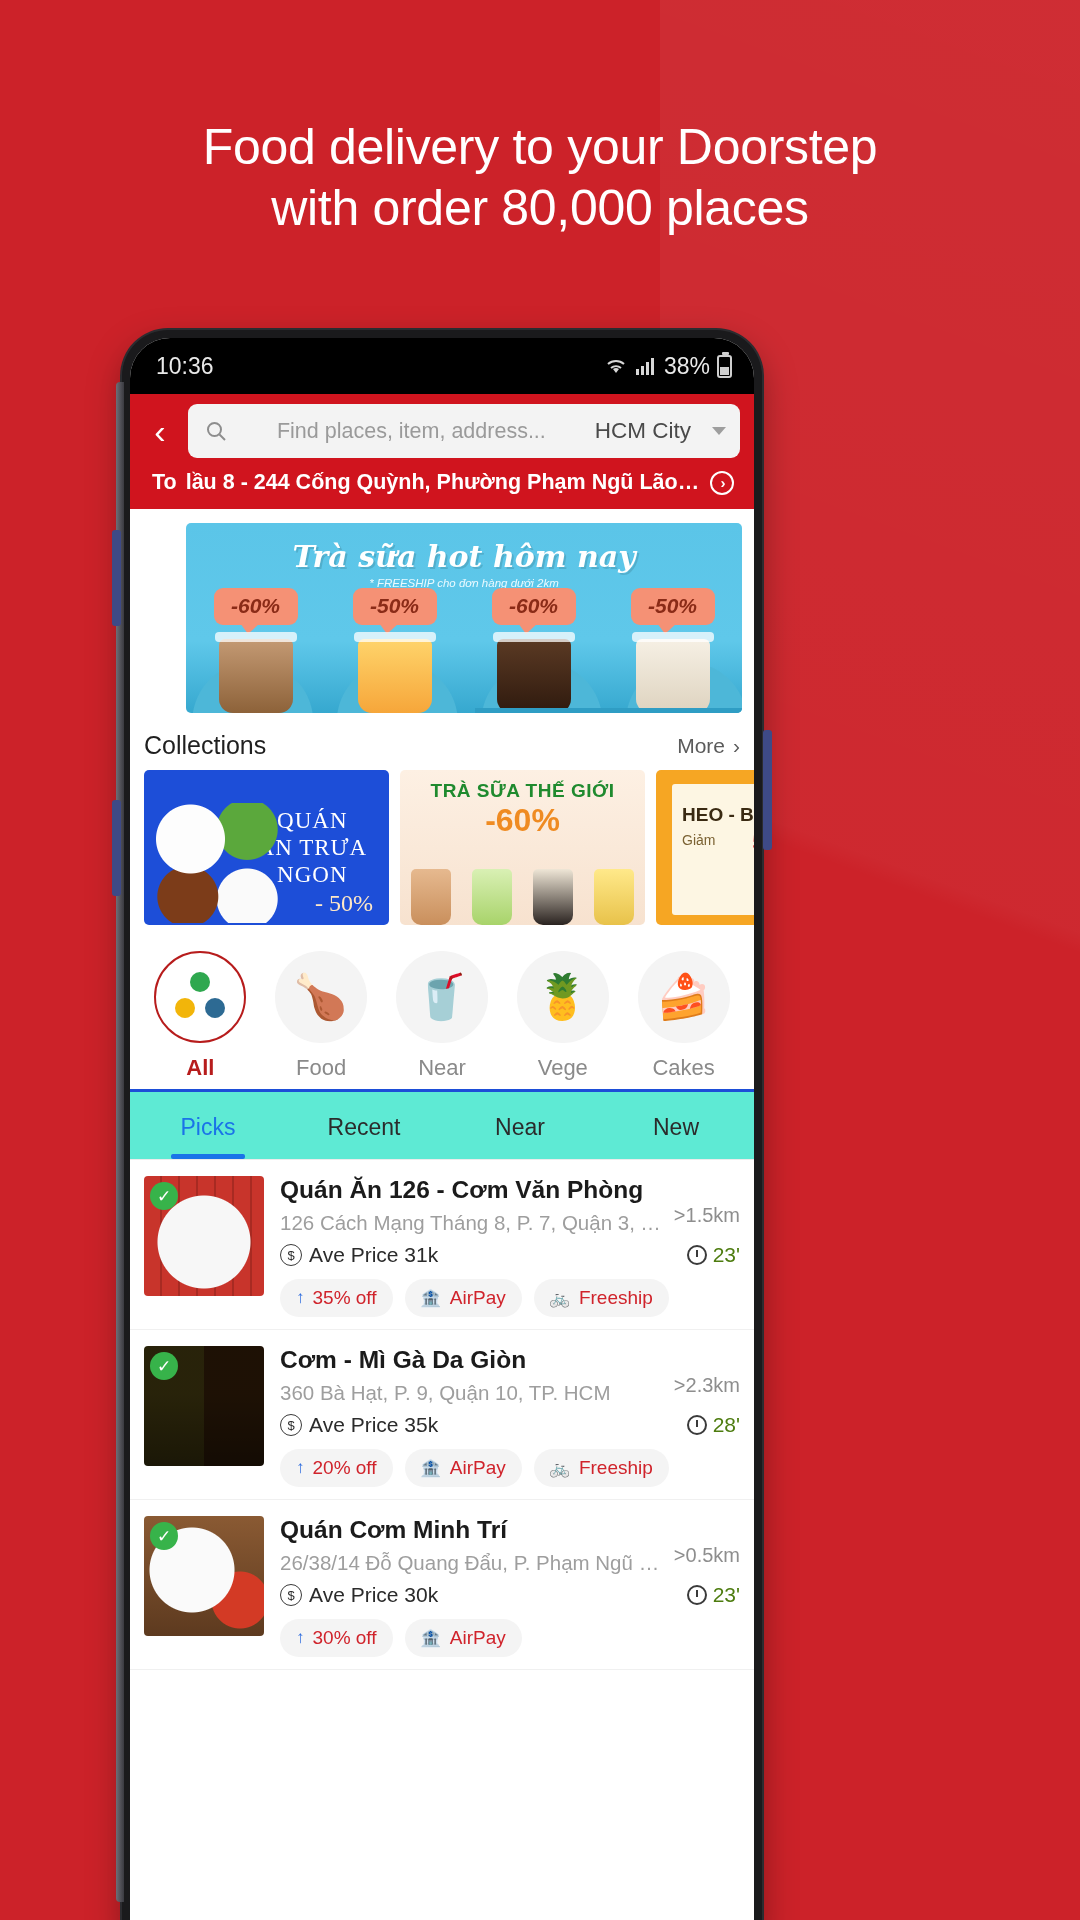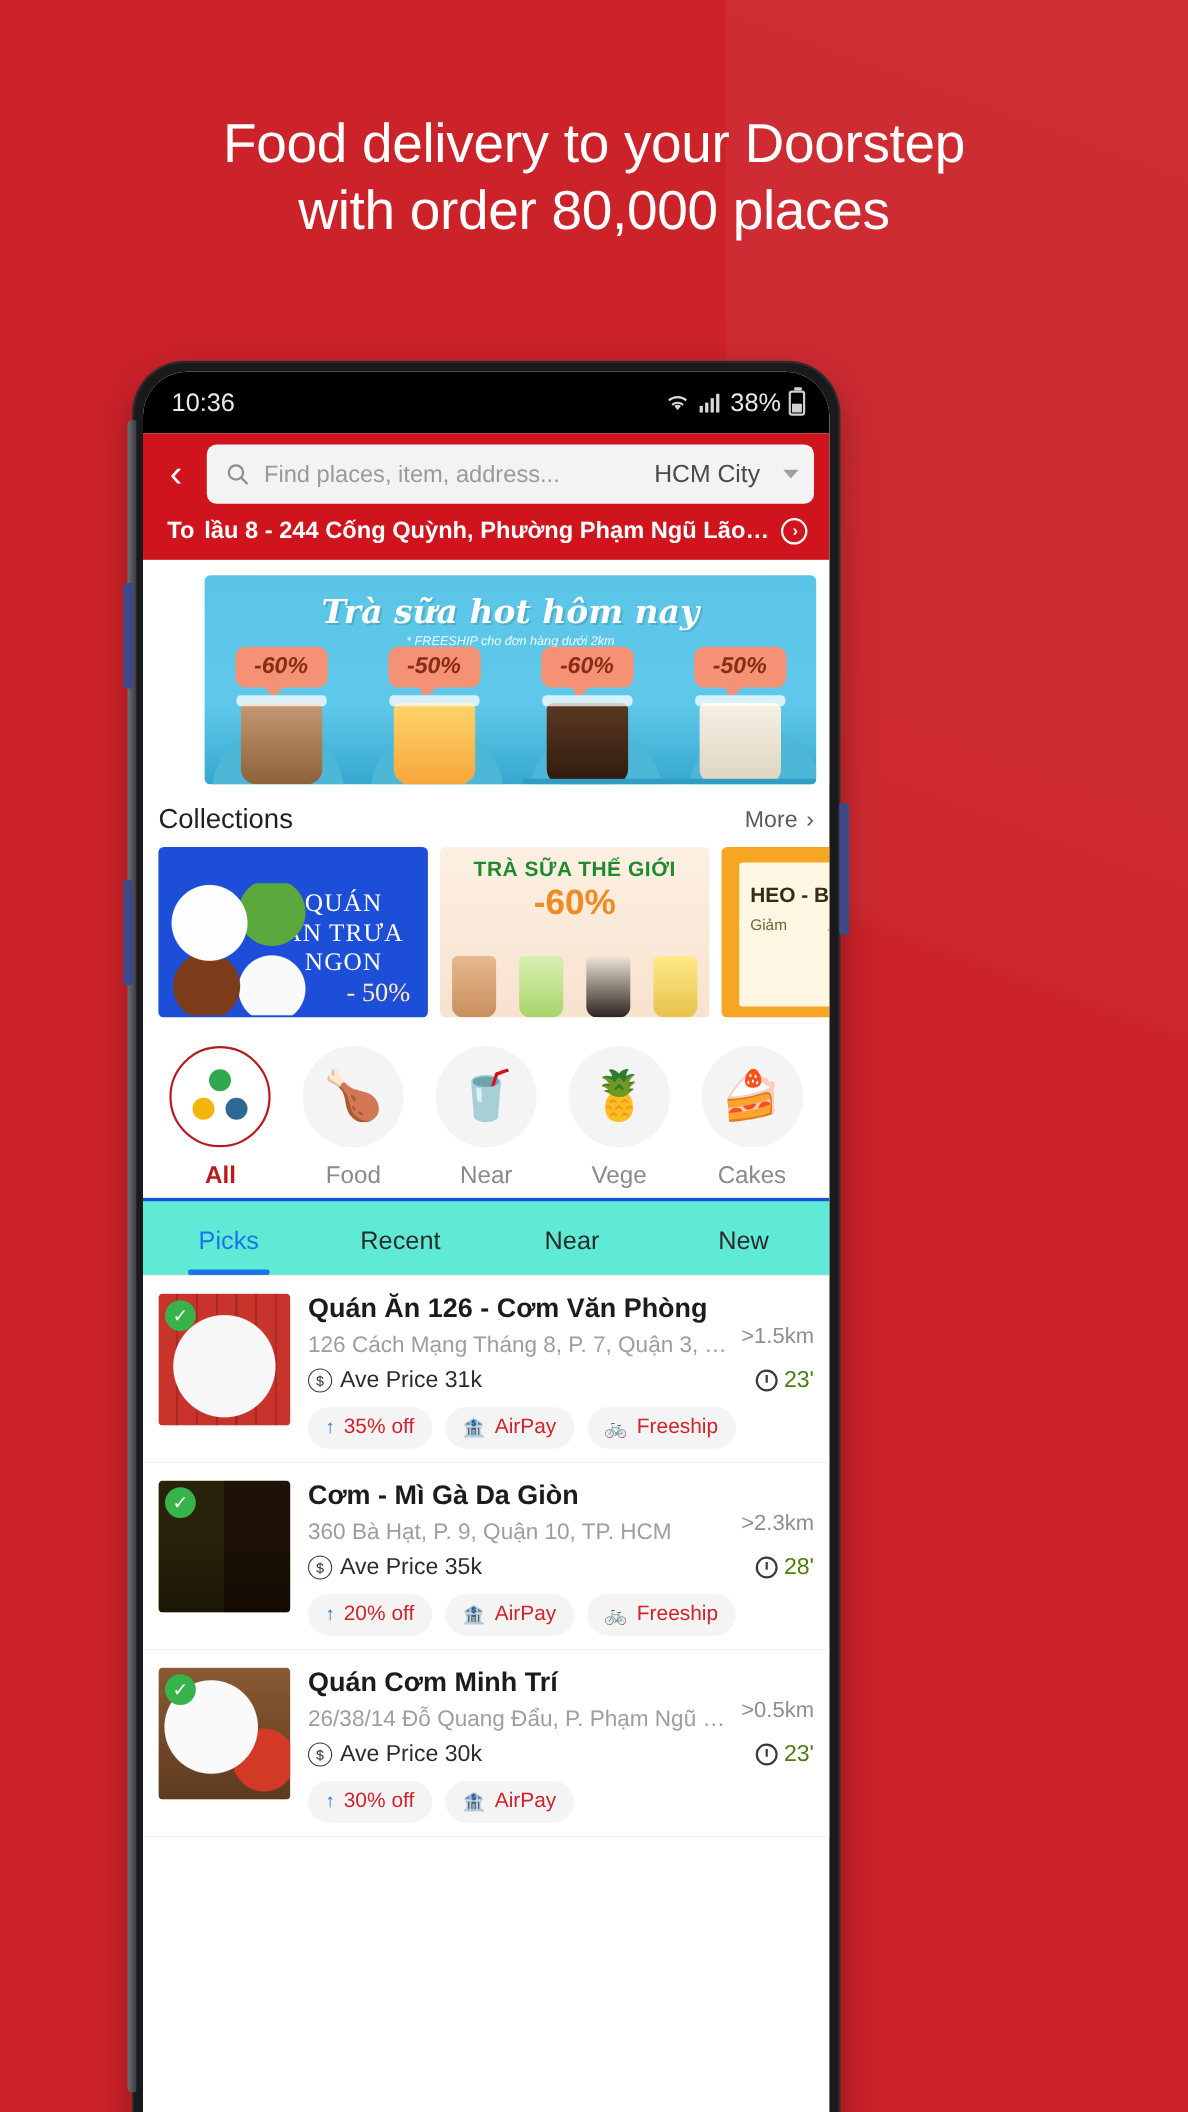--- a/index.html
+++ b/index.html
@@ -10,21 +10,21 @@
     position: relative;
     overflow: hidden;
   }
   
   .bg-wedge {
     position: absolute; right: 0; top: 0; width: 420px; height: 1920px;
     background: linear-gradient(200deg, rgba(255,255,255,0.05) 0%, rgba(255,255,255,0.03) 45%, rgba(0,0,0,0.0) 46%);
     pointer-events: none;
   }
   .headline {
-    position: absolute; left: 0; right: 0; top: 100px;
+    position: absolute; left: 0; right: 0; top: 117px;
     text-align: center; color: #ffffff;
     font-size: 50px; line-height: 1.22; font-weight: 400;
     letter-spacing: -0.3px;
     padding: 0 70px;
   }
 
   
   .phone {
     position: absolute; left: 122px; top: 330px;
     width: 640px; height: 1600px;
@@ -65,21 +65,21 @@
 
   
   .appbar { background: #d0141e; padding: 10px 14px 12px 10px; }
   .searchrow { display: flex; align-items: center; gap: 8px; }
   .backbtn {
     width: 40px; min-width: 40px; color: #fff; font-size: 34px; line-height: 1;
     text-align: center; font-weight: 300;
   }
   .searchbox {
     flex: 1; background: #f3f3f3; border-radius: 9px; height: 54px;
-    display: flex; align-items: center; padding: 0 14px 0 16px; gap: 12px;
+    display: flex; align-items: center; padding: 0 14px 0 16px; gap: 12px; text-align: center;
   }
   .search-ph { flex: 1; color: #9a9a9a; font-size: 21.5px; }
   .city { color: #4a4a4a; font-size: 22.5px; }
   .caret { width: 0;height: 0;border-left: 7px solid transparent;border-right: 7px solid transparent;border-top: 8px solid #9e9e9e; margin-left: 9px;}
   .addrrow {
     display: flex; align-items: center; gap: 9px; color: #fff;
     padding: 12px 6px 2px 12px; font-size: 21.5px; font-weight: 700;
   }
   .addrrow .to { font-weight: 700; }
   .addrrow .addr { flex: 1; white-space: nowrap; overflow: hidden; text-overflow: ellipsis; }

